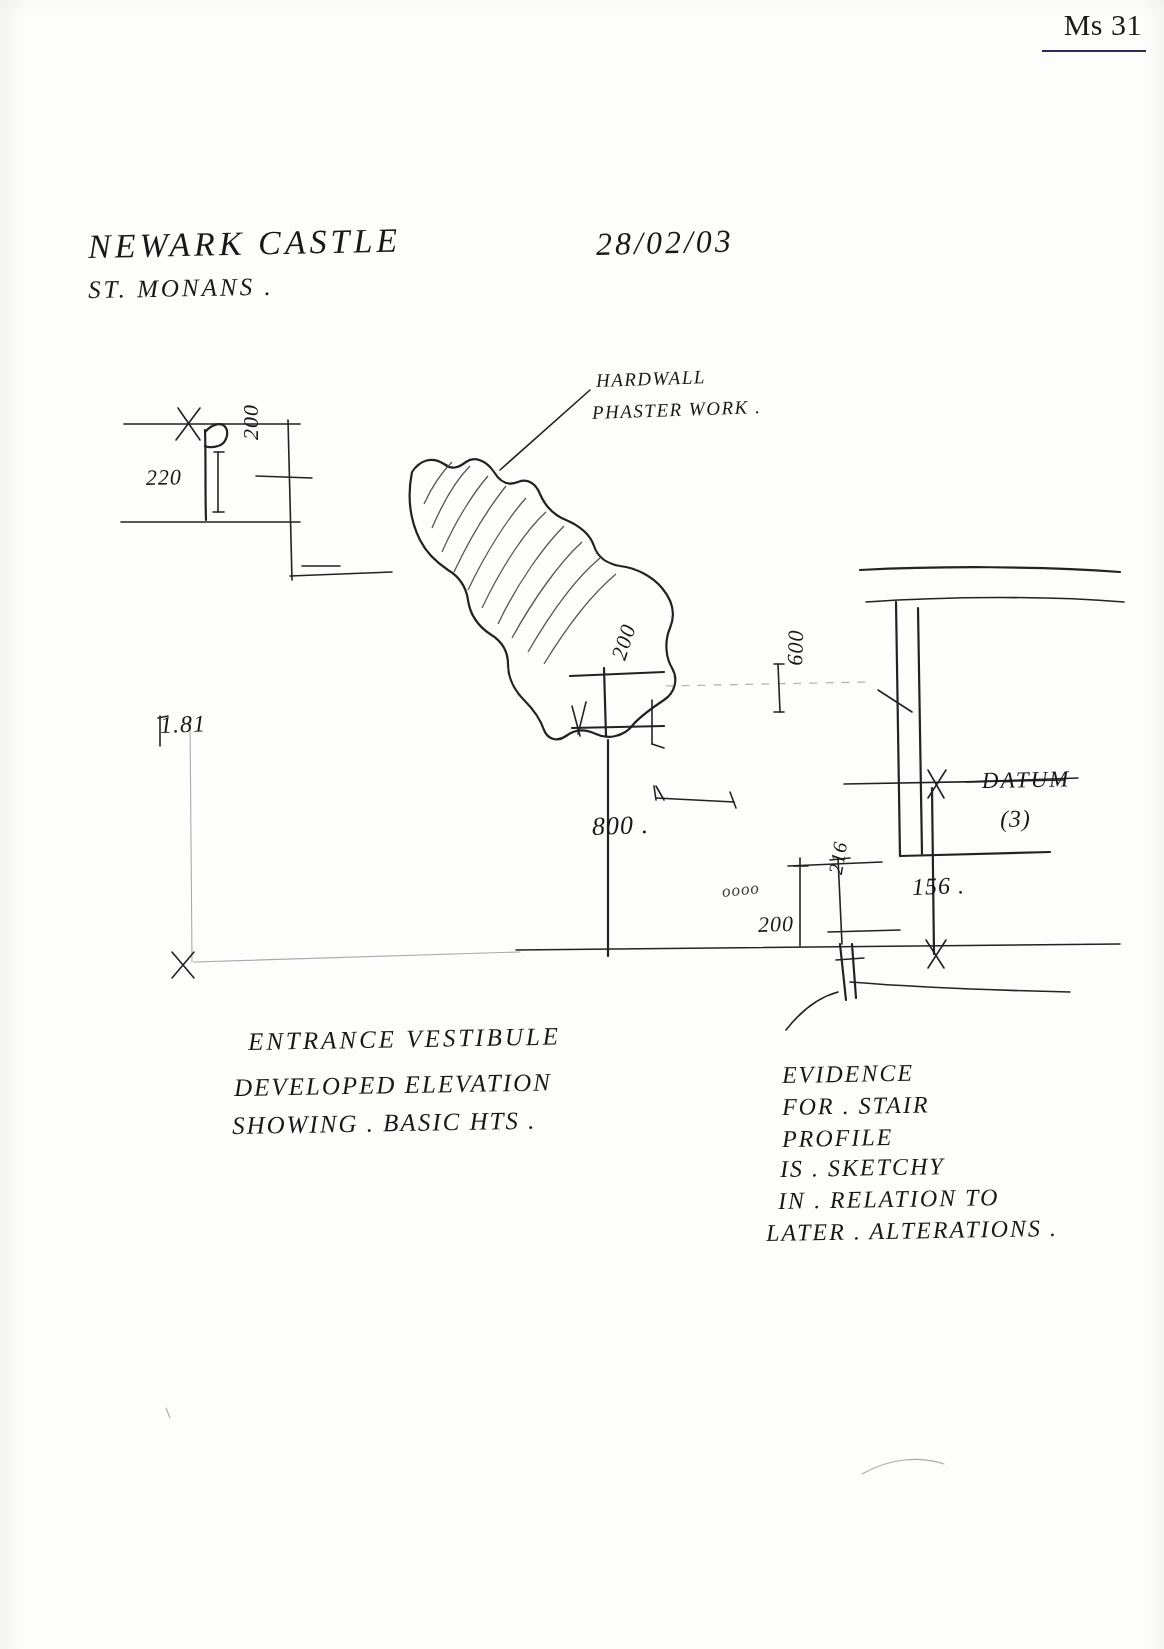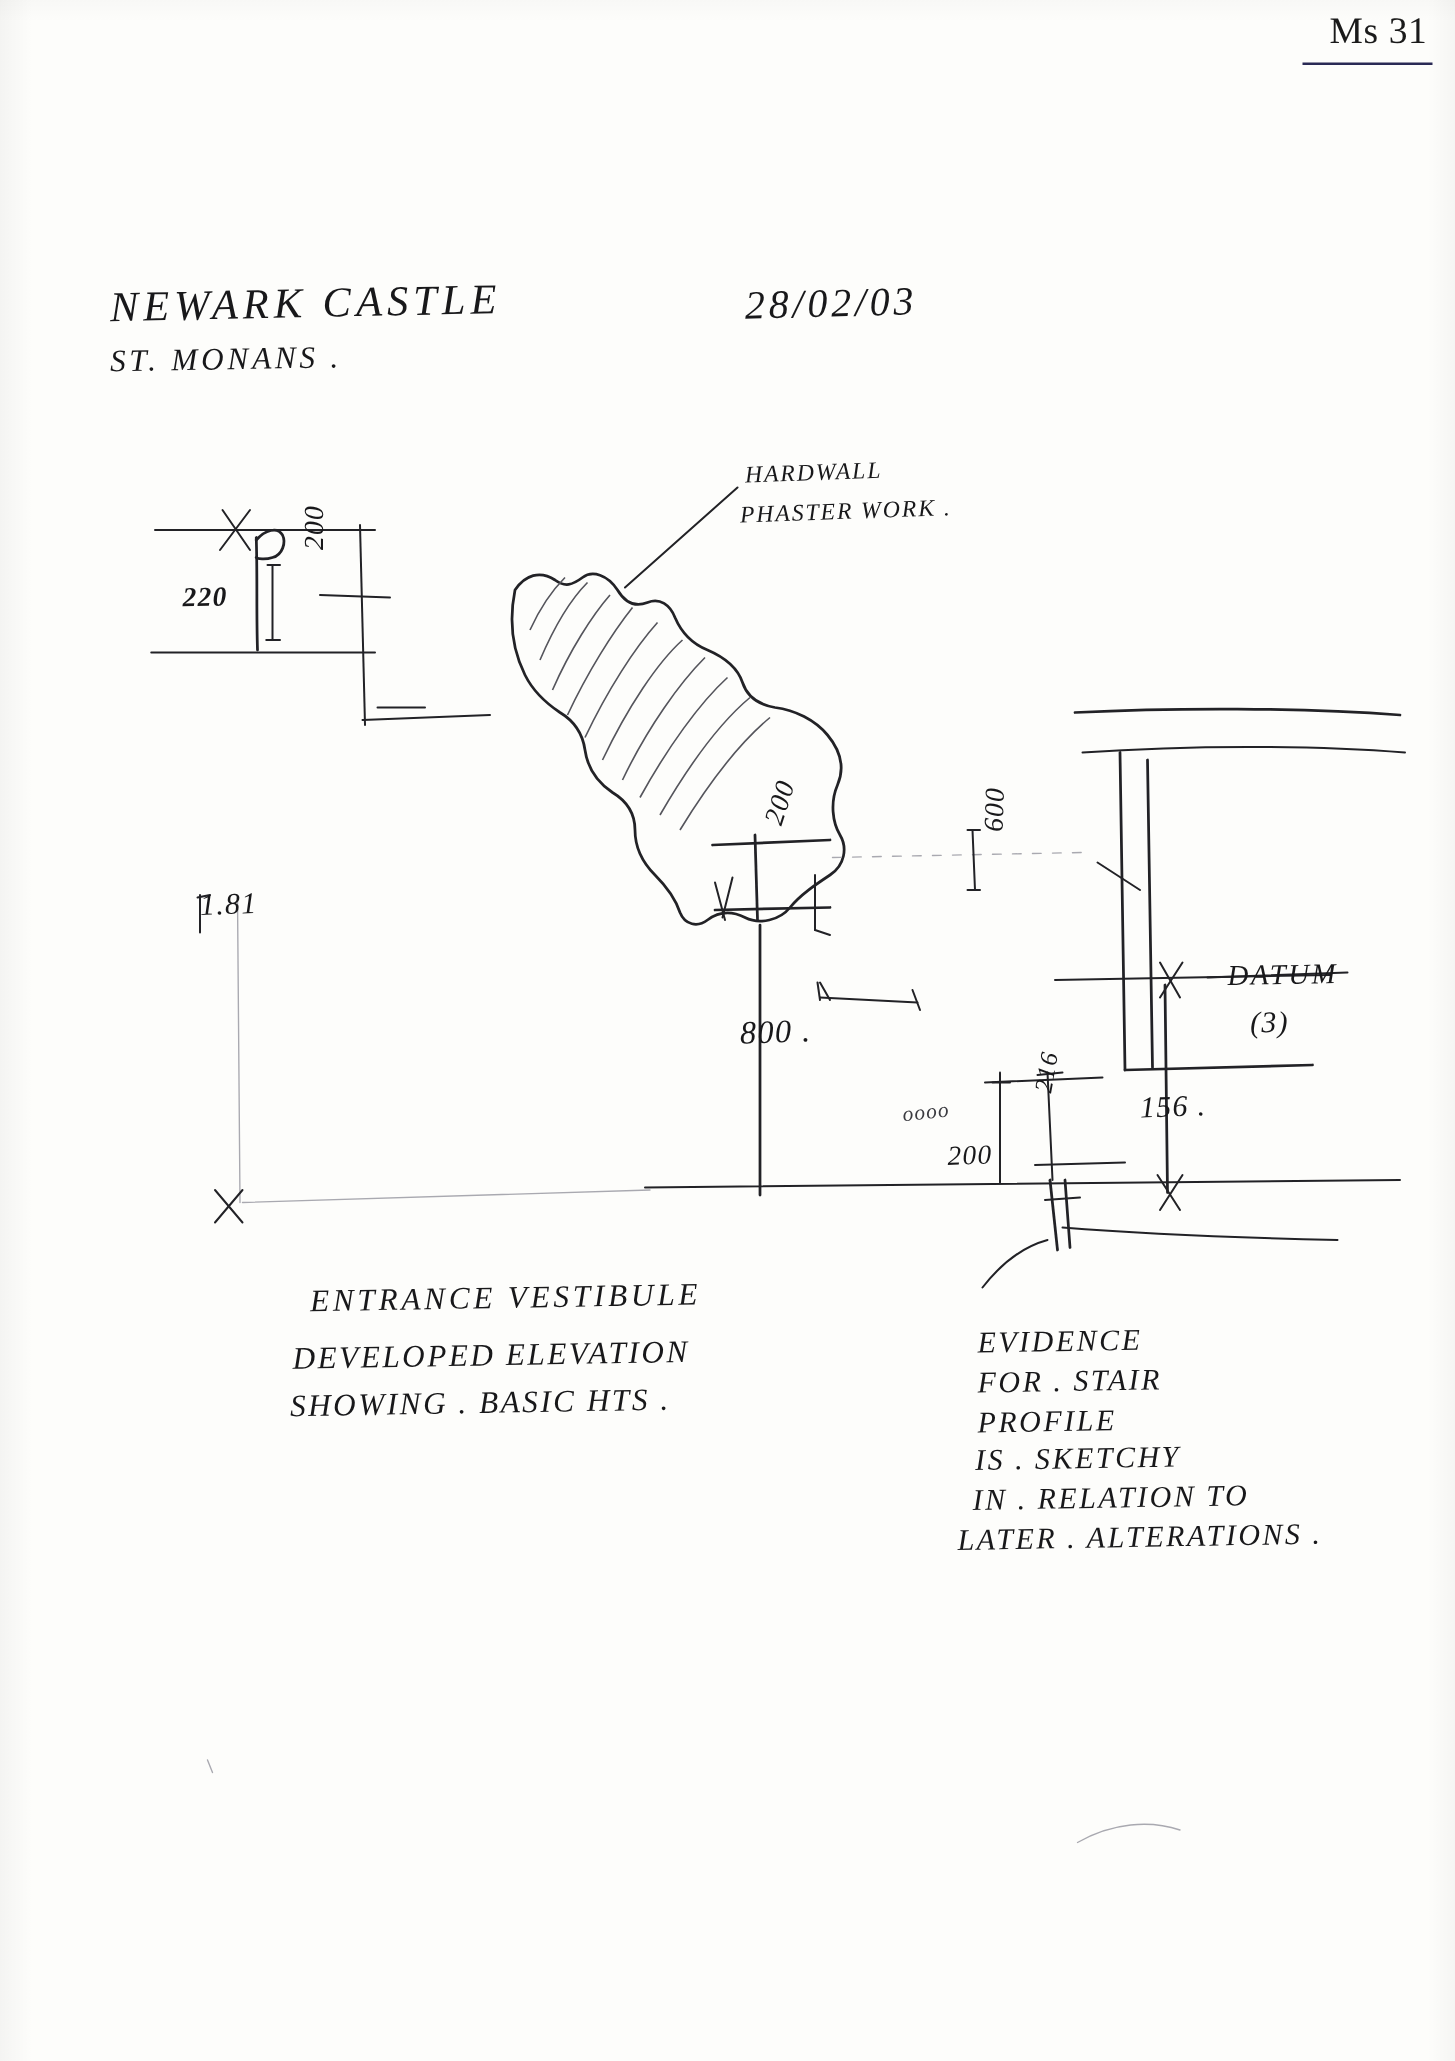--- a/index.html
+++ b/index.html
@@ -81,21 +81,21 @@
   .note-hardwall-2 {
     left: 592px; top: 402px;
     font-size: 19px;
     letter-spacing: 1.5px;
     transform: rotate(-2deg);
   }
   .dim {
     font-size: 22px;
     letter-spacing: 1px;
   }
-  .dim-220 { left: 146px; top: 465px; transform: rotate(-1deg); font-weight: bold; }
+  .dim-220 { left: 146px; top: 465px; transform: rotate(-1deg); }
   .dim-200-v { left: 238px; top: 440px; transform: rotate(-90deg) translateY(0); transform-origin: left top; }
   .dim-200-mid { left: 606px; top: 655px; transform: rotate(-72deg); transform-origin: left top; }
   .dim-600 { left: 782px; top: 665px; transform: rotate(-88deg); transform-origin: left top; }
   .dim-800 { left: 592px; top: 812px; font-size: 26px; transform: rotate(-2deg); }
   .dim-1816 { left: 160px; top: 712px; font-size: 24px; transform: rotate(-2deg); }
   .dim-216 { left: 824px; top: 872px; font-size: 20px; transform: rotate(-80deg); transform-origin: left top; }
   .dim-200-low { left: 758px; top: 912px; font-size: 22px; transform: rotate(-2deg); }
   .dim-156 { left: 912px; top: 874px; font-size: 24px; transform: rotate(-2deg); }
   .dim-scrawl { left: 722px; top: 882px; font-size: 17px; color: #3b3b40; transform: rotate(-6deg); }
   .lbl-datum { left: 982px; top: 768px; font-size: 23px; letter-spacing: 2px; transform: rotate(-1deg); }

